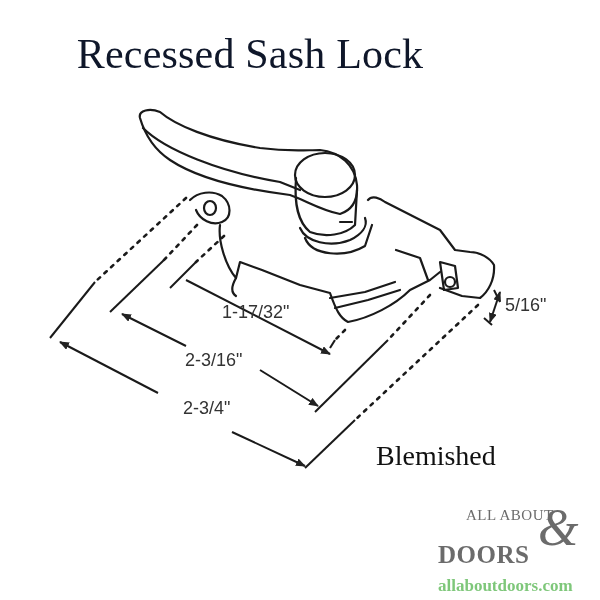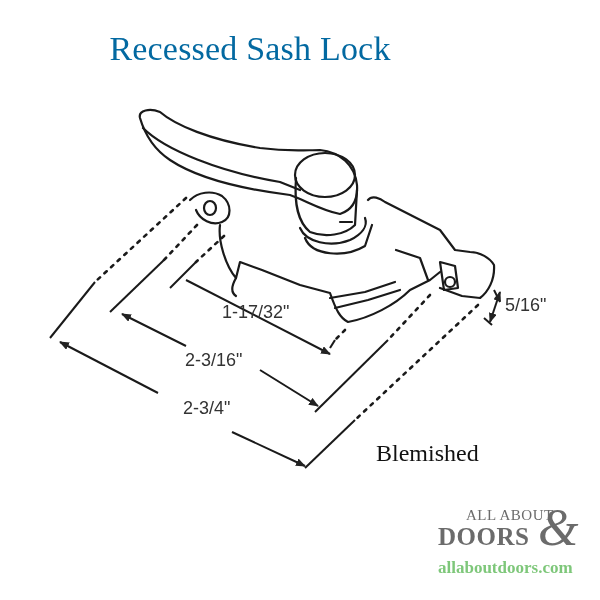--- a/index.html
+++ b/index.html
@@ -1,39 +1,39 @@
 <!DOCTYPE html>
 <html><head>
   <meta charset="utf-8">
   <style>
     html, body { margin: 0; padding: 0; background: #ffffff; }
     body { width: 600px; height: 600px; position: relative; overflow: hidden; }
     .title {
       position: absolute; left: 0; top: 30px; width: 500px; text-align: center;
       font-family: "Liberation Serif", "DejaVu Serif", serif;
-      font-size: 34px; color: #0369a1; letter-spacing: 0.2px;
+      font-size: 42px; color: #0f172a; letter-spacing: 0.2px;
     }
     .drawing { position: absolute; left: 0; top: 0; width: 600px; height: 600px; }
     .dim {
       position: absolute;
       font-family: "Liberation Sans", "DejaVu Sans", sans-serif;
       font-size: 18px; color: #333;
     }
     .blem {
       position: absolute; left: 376px; top: 440px;
       font-family: "Liberation Serif", "DejaVu Serif", serif;
-      font-size: 24px; color: #111; text-align: right;
+      font-size: 28px; color: #111; text-align: right;
     }
     .logo {
       position: absolute; left: 438px; top: 508px; width: 150px;
       font-family: "Liberation Serif", "DejaVu Serif", serif;
       color: #6b6b6b; line-height: 1;
     }
     .logo .l1 { font-size: 15px; letter-spacing: 0.5px; display:block; margin-left: 28px; }
-    .logo .l2 { font-size: 25px; font-weight: bold; display:block; letter-spacing: 0.5px; margin-top: 1px; }
+    .logo .l2 { font-size: 25px; font-weight: bold; display:block; letter-spacing: 0.5px; margin-top: 19px; }
     .logo .l3 { font-size: 25px; font-weight: bold; display:block; letter-spacing: 0.5px; }
     .logo .amp {
       position: absolute; left: 100px; top: -6px; font-size: 52px; color: #6b6b6b;
       font-family: "Liberation Serif", "DejaVu Serif", serif; font-style: italic;
     }
     .logo .l4 { font-size: 17px; color: #7ec77a; display:block; margin-top: 10px; font-weight: bold; }
   </style>
 </head>
 <body>
 

